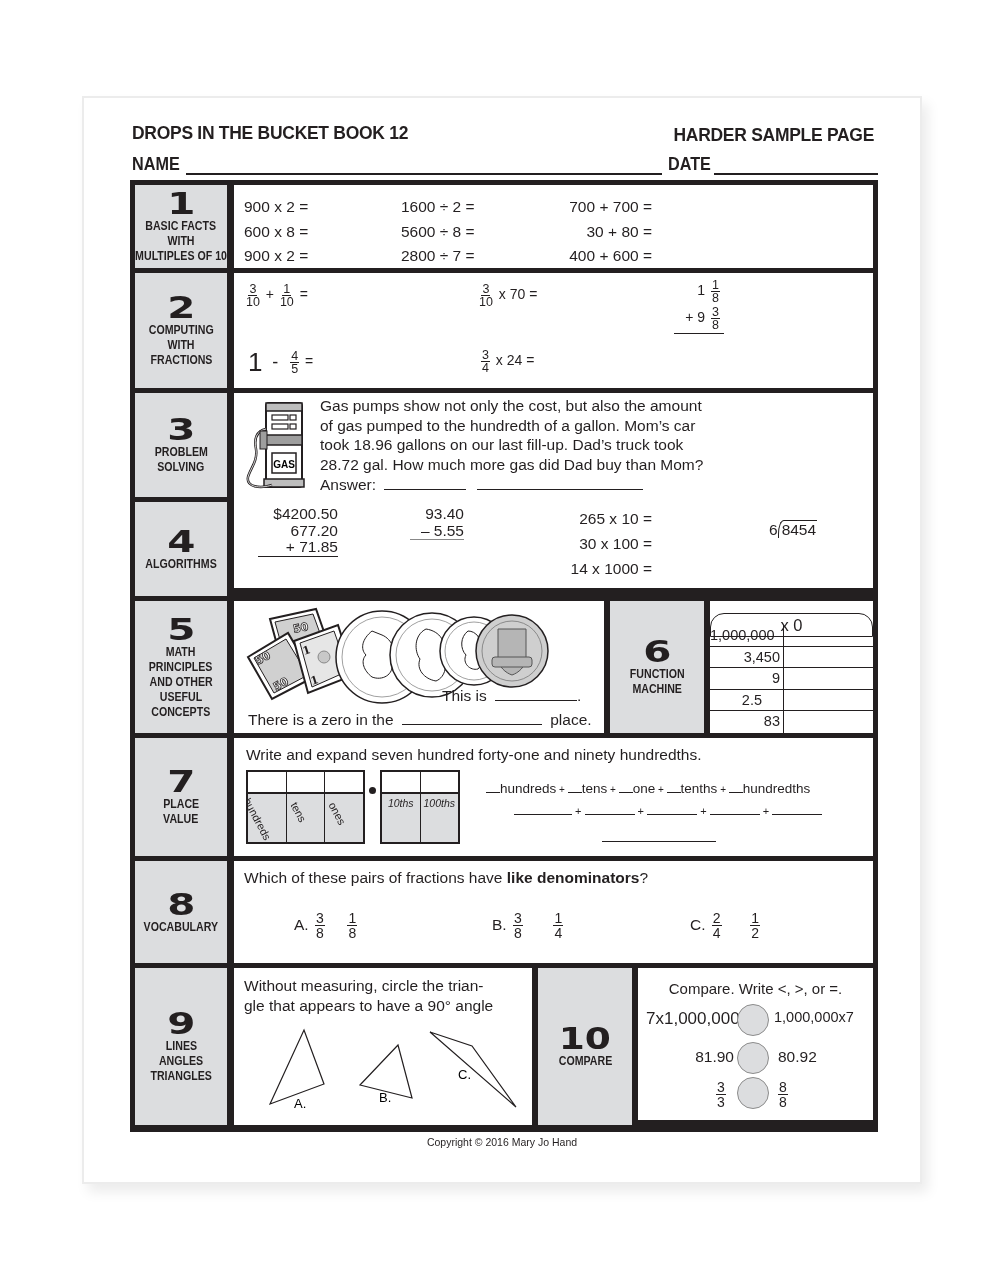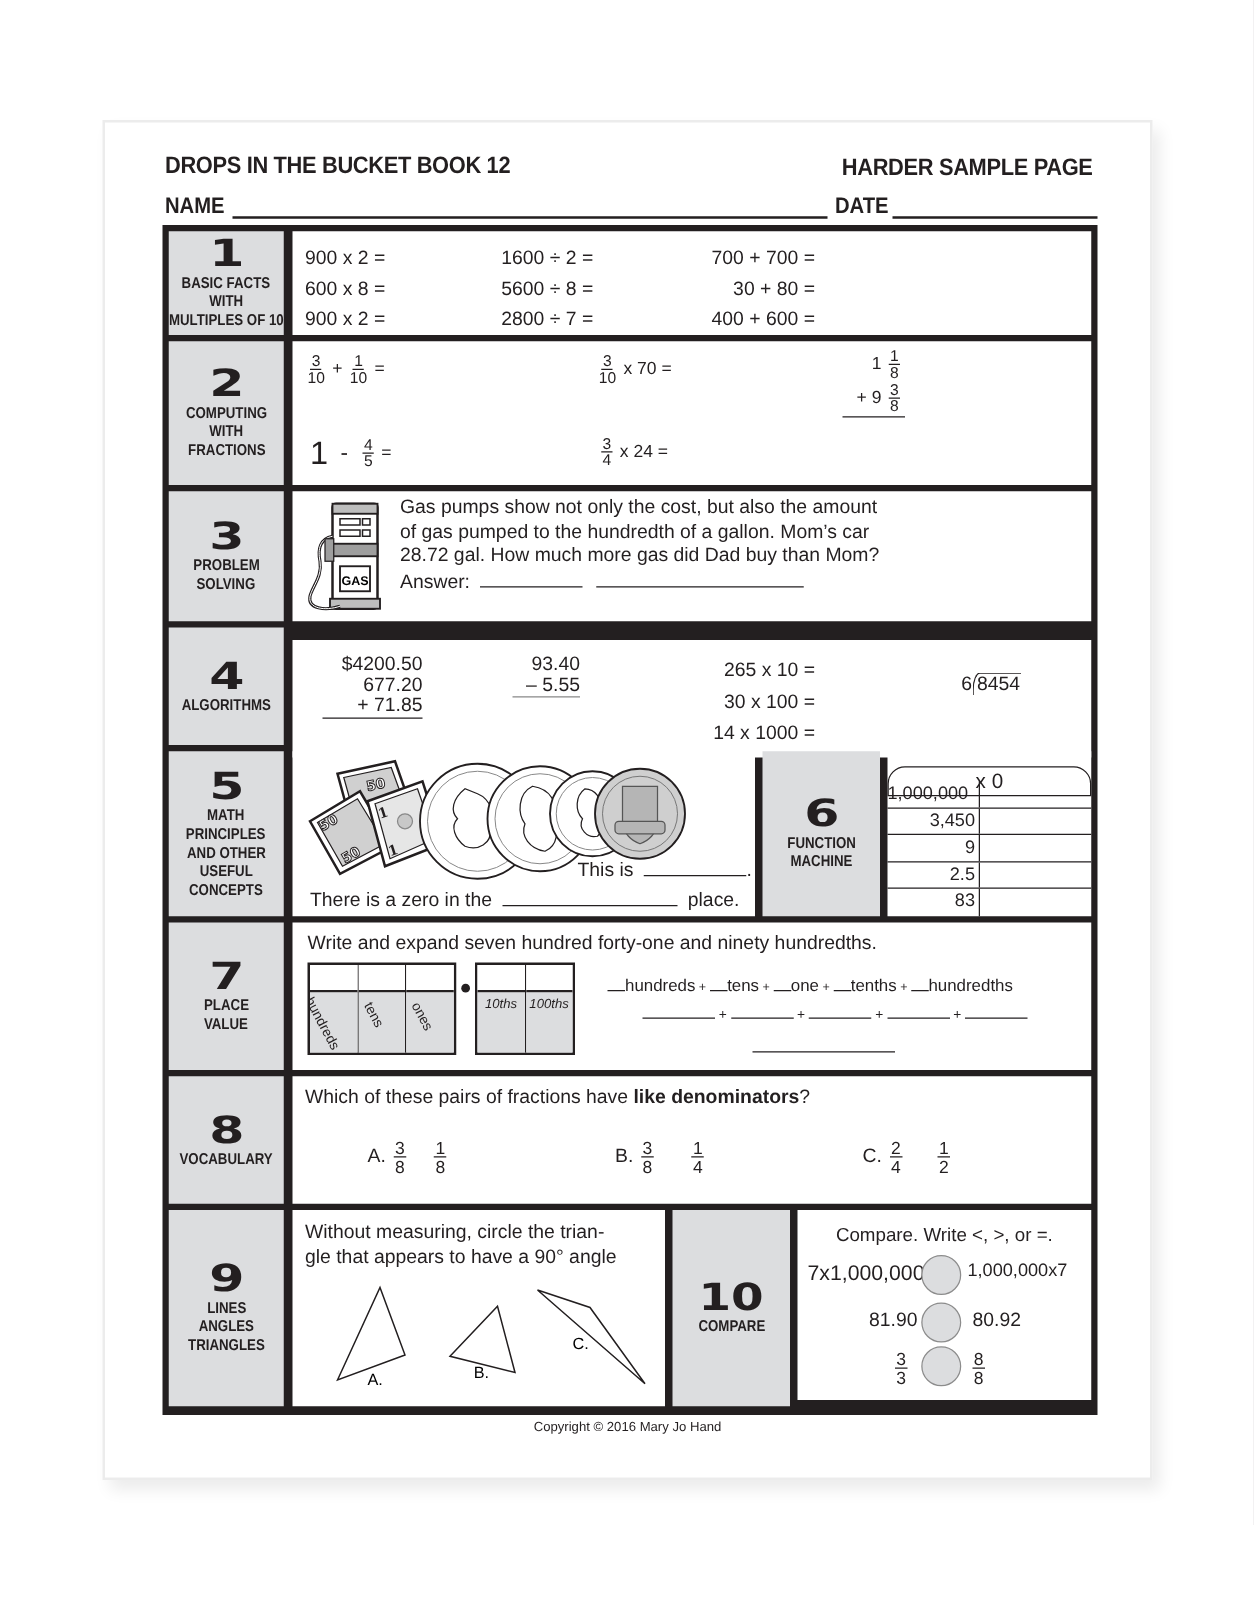--- a/index.html
+++ b/index.html
@@ -148,34 +148,35 @@
         <rect x="30" y="54" width="24" height="20" fill="#fff" stroke="#231f20" stroke-width="1.5"></rect>
         <text x="42" y="69" font-size="10" font-weight="bold" text-anchor="middle" font-family="Liberation Sans, sans-serif">GAS</text>
         <rect x="22" y="80" width="40" height="8" fill="#bdbdbd" stroke="#231f20" stroke-width="1.5"></rect>
         <path d="M24 30 C14 32 12 40 14 50 C16 62 8 70 6 78 C4 88 18 90 30 86" fill="none" stroke="#231f20" stroke-width="2.5"></path>
         <path d="M24 30 C14 32 12 40 14 50 C16 62 8 70 6 78 C4 88 18 90 30 86" fill="none" stroke="#fff" stroke-width="0.8"></path>
         <rect x="18" y="32" width="7" height="18" fill="#9e9e9e" stroke="#231f20" stroke-width="1"></rect>
       </svg>
       <div class="t" style="left:86px;top:3px;font-size:15.5px;line-height:19.6px">
         <div>Gas pumps show not only the cost, but also the amount</div>
         <div>of gas pumped to the hundredth of a gallon.  Mom’s car</div>
+        <div>took 18.96 gallons on our last fill-up. Dad’s truck took</div>
         <div>28.72 gal.  How much more gas did Dad buy than Mom?</div>
         <div>
           <span>Answer:</span>
           <span class="ul" style="width:82px;margin-left:4px"></span>
           <span class="ul" style="width:166px;margin-left:6px"></span>
         </div>
       </div>
     </div>
 
     <div class="lab" style="left:5px;top:322px;width:92px;height:94px">
       <div class="num">4</div>
       <div class="cap">ALGORITHMS</div>
     </div>
-    <div class="cell" style="left:104px;top:332px;width:639px;height:94px">
+    <div class="cell" style="left:104px;top:314px;width:639px;height:94px">
       <div class="t arial" style="left:24px;top:12px;width:80px;text-align:right;line-height:16.5px;font-size:15.5px">
         <div>$4200.50</div>
         <div>677.20</div>
         <div style="border-bottom:1px solid #231f20">+ 71.85</div>
       </div>
       <div class="t arial" style="left:176px;top:12px;width:54px;text-align:right;line-height:16.5px;font-size:15.5px">
         <div>93.40</div>
         <div style="border-bottom:1.5px solid #888">– 5.55</div>
       </div>
       <div class="t arial" style="left:318px;top:12px;width:100px;text-align:right;line-height:25px;font-size:15.5px">
@@ -231,21 +232,21 @@
           <circle cx="232" cy="46" r="29" fill="none" stroke="#888" stroke-width="0.8"></circle>
           <path d="M226 26 C218 32 218 44 224 50 C220 58 228 66 236 64 C242 58 242 48 238 42 C240 34 234 26 226 26 Z" fill="#fff" stroke="#231f20" stroke-width="1"></path>
         </g>
         <g>
           <circle cx="270" cy="46" r="36" fill="#cfcfcf" stroke="#231f20" stroke-width="1.5"></circle>
           <circle cx="270" cy="46" r="30" fill="none" stroke="#777" stroke-width="0.8"></circle>
           <path d="M256 24 H284 V52 C284 62 276 68 270 70 C264 68 256 62 256 52 Z" fill="#b5b5b5" stroke="#555" stroke-width="1"></path>
           <rect x="250" y="52" width="40" height="10" rx="3" fill="#b5b5b5" stroke="#555" stroke-width="1"></rect>
         </g>
       </svg>
-      <div class="t" style="left:228px;top:84px;font-size:15.5px">
+      <div class="t" style="left:208px;top:84px;font-size:15.5px">
         <span>This is</span>
         <span class="ul" style="width:82px;margin-left:4px"></span><span>.</span>
       </div>
       <div class="t" style="left:14px;top:108px;font-size:15.5px">
         <span>There is a zero in the</span>
         <span class="ul" style="width:140px;margin:0 4px"></span>
         <span>place.</span>
       </div>
     </div>
     <div class="lab" style="left:480px;top:421px;width:94px;height:132px">
@@ -262,21 +263,21 @@
         </div>
         <div style="display:flex;height:21.6px;border-bottom:1px solid #231f20">
           <div style="width:74px;border-right:1px solid #231f20;text-align:right;padding-right:3px;font-size:14.5px;line-height:21px">3,450</div>
           <div style="flex:1"></div>
         </div>
         <div style="display:flex;height:21.6px;border-bottom:1px solid #231f20">
           <div style="width:74px;border-right:1px solid #231f20;text-align:right;padding-right:3px;font-size:14.5px;line-height:21px">9</div>
           <div style="flex:1"></div>
         </div>
         <div style="display:flex;height:21.6px;border-bottom:1px solid #231f20">
-          <div style="width:74px;border-right:1px solid #231f20;text-align:right;padding-right:3px;font-size:14.5px;line-height:21px">2.5</div>
+          <div style="width:74px;border-right:1px solid #231f20;text-align:right;padding-right:21px;font-size:14.5px;line-height:21px">2.5</div>
           <div style="flex:1"></div>
         </div>
         <div style="display:flex;height:21.6px">
           <div style="width:74px;border-right:1px solid #231f20;text-align:right;padding-right:3px;font-size:14.5px;line-height:21px">83</div>
           <div style="flex:1"></div>
         </div>
       </div>
     </div>
 
     <div class="lab" style="left:5px;top:558px;width:92px;height:118px">

